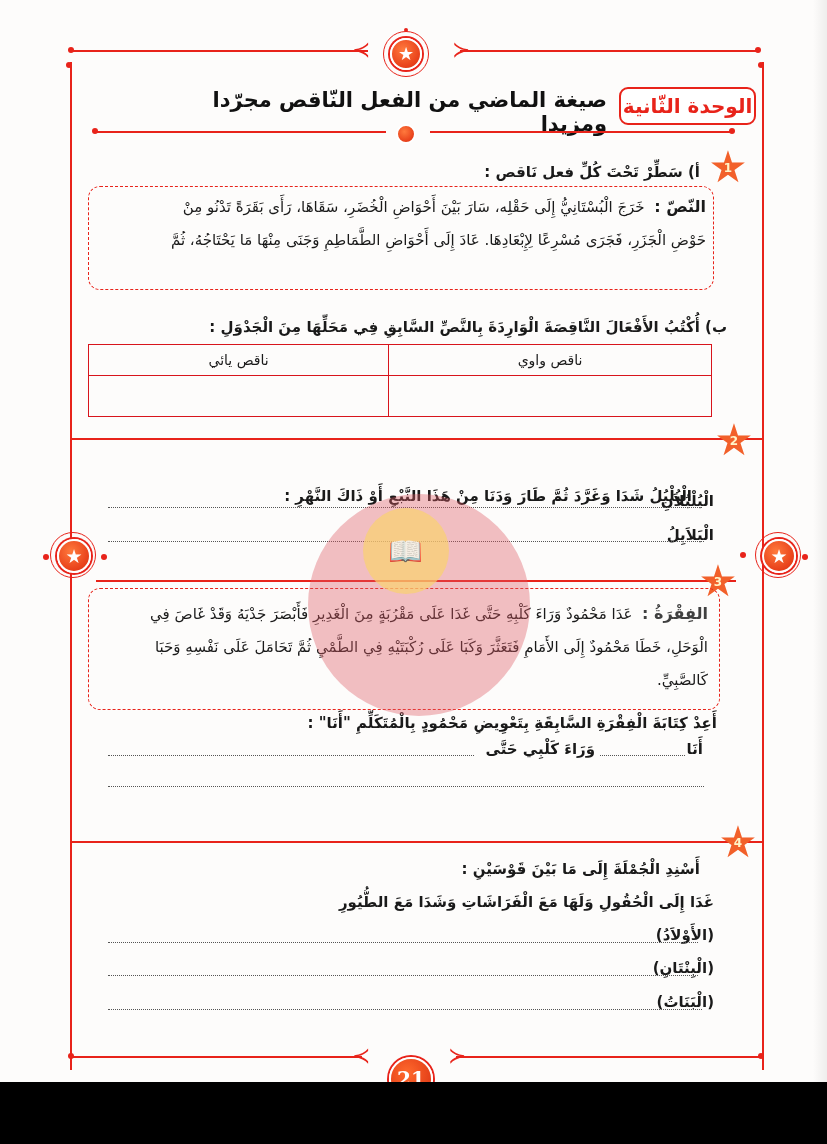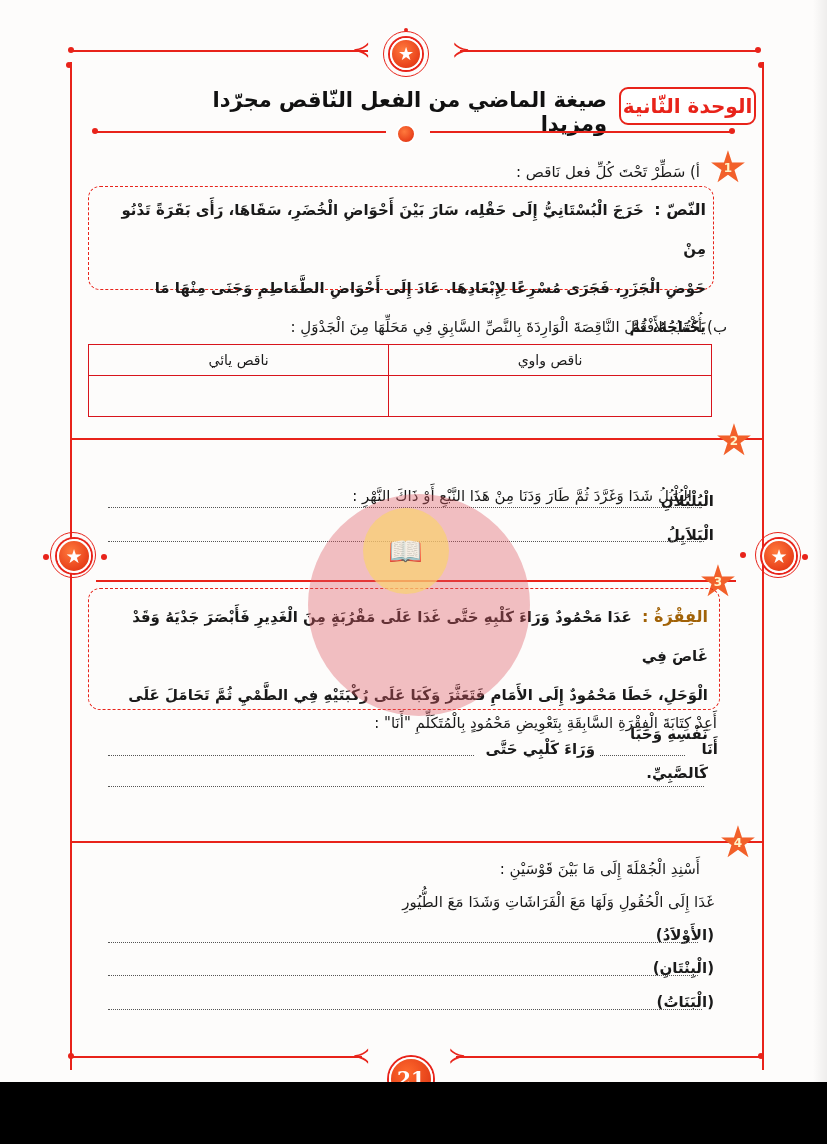--- a/index.html
+++ b/index.html
@@ -50,22 +50,22 @@
     
     .star {
       position: absolute; width: 40px; height: 40px;
       color: #f2602a; font-size: 44px; line-height: 40px; text-align: center;
     }
     .star .num {
       position: absolute; left: 0; top: 0; width: 40px; height: 40px;
       font-size: 12px; font-weight: bold; color: #fff4c8; line-height: 42px; text-align: center;
     }
 
-    .txt { font-size: 15px; line-height: 39px; font-weight: bold; }
-    .q { font-size: 15px; }
+    .txt { font-size: 15px; line-height: 33px; }
+    .q { font-size: 15px; font-weight: bold; }
 
     .dashbox {
       position: absolute; border: 1.5px dashed #e8231a; border-radius: 12px;
     }
 
     table.verbs {
       position: absolute; left: 88px; top: 344px; width: 624px;
       border-collapse: collapse; direction: rtl;
     }
     table.verbs td, table.verbs th {
@@ -184,28 +184,28 @@
     </div>
   <div class="dot" style="left:740px; top:552px;"></div>
   <div class="dot" style="left:802px; top:554px;"></div>
 
   <div class="hline" style="left:96px; top:580px; width:640px;"></div>
 
   <div class="star" style="left:698px; top:561px;">★<span class="num">3</span></div>
 
   <div class="dashbox" style="left:88px; top:588px; width:630px; height:120px;"></div>
   <div class="abs rtl txt" style="left:96px; top:597px; width:612px;">
-    <div><b style="font-size:16px; color:#a16207;">الفِقْرَةُ :</b>&nbsp;&nbsp;<span>عَدَا مَحْمُودٌ وَرَاءَ كَلْبِهِ حَتَّى غَدَا عَلَى مَقْرُبَةٍ مِنَ الْغَدِيرِ فَأَبْصَرَ جَدْيَهُ وَقَدْ غَاصَ فِي</span></div>
+    <div><b style="font-size:16px; color:#404040;">الفِقْرَةُ :</b>&nbsp;&nbsp;<span>عَدَا مَحْمُودٌ وَرَاءَ كَلْبِهِ حَتَّى غَدَا عَلَى مَقْرُبَةٍ مِنَ الْغَدِيرِ فَأَبْصَرَ جَدْيَهُ وَقَدْ غَاصَ فِي</span></div>
     <div>الْوَحَلِ، خَطَا مَحْمُودٌ إِلَى الأَمَامِ فَتَعَثَّرَ وَكَبَا عَلَى رُكْبَتَيْهِ فِي الطَّمْيِ ثُمَّ تَحَامَلَ عَلَى نَفْسِهِ وَحَبَا</div>
     <div>كَالصَّبِيِّ.</div>
   </div>
 
   <div class="abs rtl q" style="right:110px; top:714px; width:600px;">أَعِدْ كِتَابَةَ الْفِقْرَةِ السَّابِقَةِ بِتَعْوِيضِ مَحْمُودٍ بِالْمُتَكَلِّمِ "أَنَا" :</div>
 
-  <div class="answer-label" style="right:109px; top:740px;">أَنَا</div>
+  <div class="answer-label" style="right:124px; top:740px;">أَنَا</div>
   <div class="dots" style="left:600px; top:755px; width:85px;"></div>
   <div class="answer-label" style="right:232px; top:740px;">وَرَاءَ كَلْبِي حَتَّى</div>
   <div class="dots" style="left:108px; top:755px; width:366px;"></div>
   <div class="dots" style="left:108px; top:786px; width:596px;"></div>
 
   <div class="wm-outer"></div>
   <div class="wm-inner">📖</div>
 
   <div class="hline" style="left:72px; top:841px; width:690px;"></div>
 

